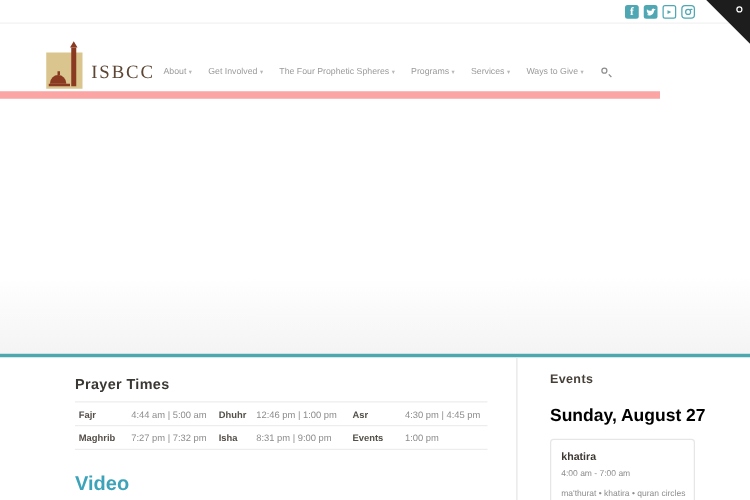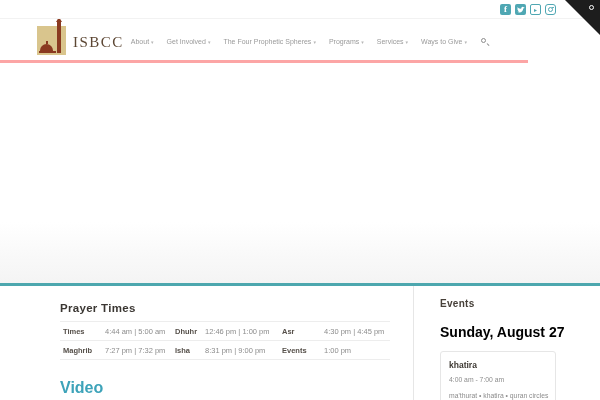--- a/index.html
+++ b/index.html
@@ -22,22 +22,22 @@
   .s-ig .ig-circle { width:5px; height:5px; border:1px solid #4fa7b3; border-radius:50%; }
   .s-ig { border-radius:3px; position:relative; }
   .s-ig .ig-dot { position:absolute; top:1.5px; right:1.5px; width:1.5px; height:1.5px;
     background:#4fa7b3; border-radius:50%; }
   
   .corner { position:absolute; top:0; right:0; width:0; height:0; z-index:9;
     border-top:35px solid #1d1d1d; border-left:35px solid transparent; cursor:pointer; }
   .corner-gear { position:absolute; top:5px; right:6px; width:5px; height:5px;
     border:1.2px solid #fff; border-radius:50%; z-index:10; }
   
-  .header { position:absolute; top:20px; left:0; width:528px; height:43px;
-    background:#fff; border-bottom:3px solid #fca5a5; z-index:4; }
+  .header { position:absolute; top:36px; left:0; width:528px; height:43px;
+    background:#fff; border-bottom:6px solid #fca5a5; z-index:4; }
   .logo { position:absolute; left:37px; top:6px; display:flex; align-items:flex-end; cursor:pointer; }
   .logo-mark { width:29px; height:29px; background:#d9c58d; position:relative; }
   .dome { position:absolute; left:3px; bottom:4px; width:13px; height:7px;
     background:#8a3a20; border-radius:7px 7px 0 0; }
   .dome-finial { position:absolute; left:8.5px; bottom:11px; width:2px; height:3px; background:#8a3a20; }
   .base { position:absolute; left:2px; bottom:2px; width:17px; height:2.5px; background:#8a3a20; }
   .minaret { position:absolute; right:5px; bottom:2px; width:4px; height:31px; background:#8a3a20; }
   .minaret-cap { position:absolute; right:4px; bottom:33px; width:0; height:0;
     border-left:3px solid transparent; border-right:3px solid transparent;
     border-bottom:5px solid #8a3a20; }
@@ -157,21 +157,21 @@
 <div class="slider"></div>
 <div class="teal-rule"></div>
 
 <div class="content">
   <div class="v-divider"></div>
 
   <div class="left-col">
     <h2 class="pt-title">Prayer Times</h2>
     <div class="pt-table">
       <div class="pt-row">
-        <span class="pt-label">Times</span>
+        <span class="pt-label">Fajr</span>
         <span class="pt-time">4:44 am | 5:00 am</span>
         <span class="pt-label">Dhuhr</span>
         <span class="pt-time">12:46 pm | 1:00 pm</span>
         <span class="pt-label">Asr</span>
         <span class="pt-time">4:30 pm | 4:45 pm</span>
       </div>
       <div class="pt-row">
         <span class="pt-label">Maghrib</span>
         <span class="pt-time">7:27 pm | 7:32 pm</span>
         <span class="pt-label">Isha</span>

